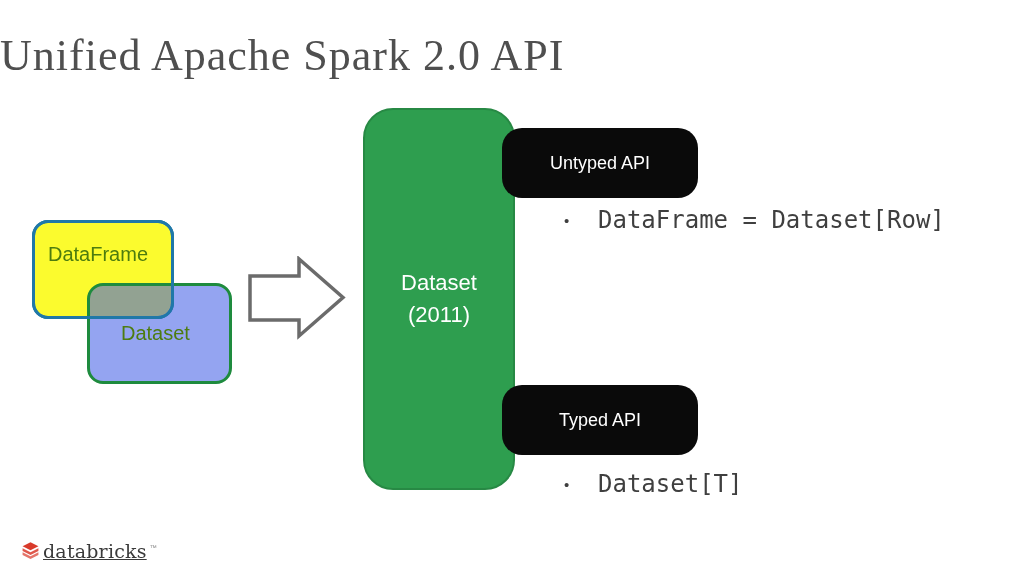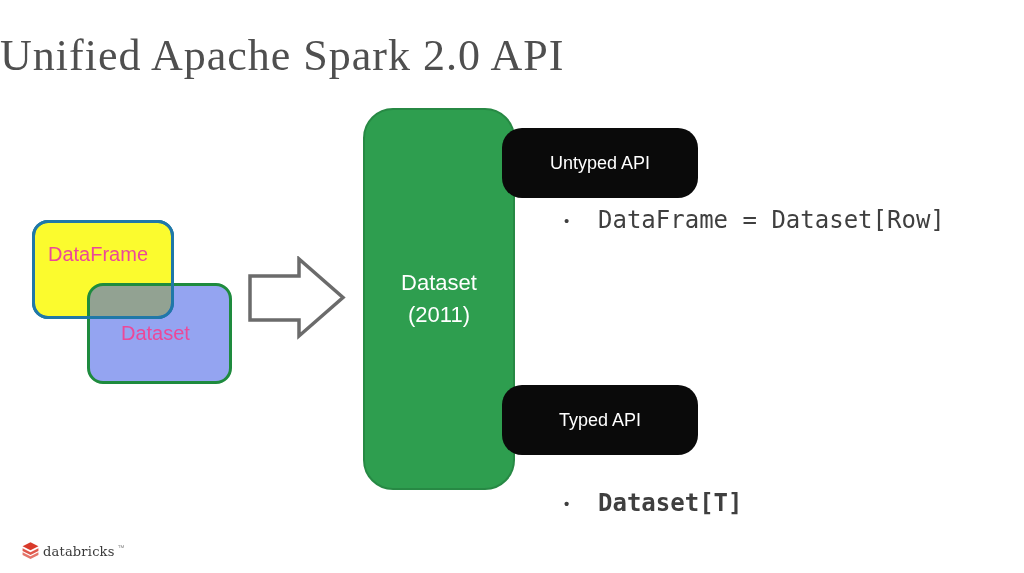--- a/index.html
+++ b/index.html
@@ -25,57 +25,57 @@
   }
   .blue-box{
     left:87px; top:283px; width:145px; height:101px; border-radius:16px;
     background:var(--blue_fill); border:3px solid var(--blue_border); z-index:3;
   }
   .yellow-outline{
     left:32px; top:220px; width:142px; height:99px; border-radius:16px;
     background:transparent; border:3px solid var(--yellow_border); z-index:4;
   }
   .shape-label{
-    position:absolute; z-index:5; font-size:20px; color:#ec4899; white-space:nowrap;
+    position:absolute; z-index:5; font-size:20px; color:#4d7c0f; white-space:nowrap;
   }
   .lbl-dataframe{left:48px; top:243px;}
   .lbl-dataset{left:121px; top:322px;}
   .arrow{position:absolute; left:248px; top:256px; z-index:1;}
   .green-box{
     left:363px; top:108px; width:152px; height:382px; border-radius:30px;
     background:var(--green_fill); border:2px solid var(--green_border); z-index:2;
     display:flex; flex-direction:column; align-items:center; justify-content:center;
     color:#ffffff; font-size:22px; line-height:1.45; text-align:center;
   }
   .badge{
     position:absolute; left:502px; width:196px; height:70px; border-radius:20px;
     background:var(--badge_black); z-index:6; display:flex; align-items:center;
     justify-content:center; color:#ffffff; font-size:18px; white-space:nowrap;
   }
   .badge-untyped{top:128px;}
   .badge-typed{top:385px;}
   .bullets{position:absolute; left:556px; z-index:2;}
   .bullets-untyped{top:203px;}
-  .bullets-typed{top:486px;font-weight:bold;}
+  .bullets-typed{top:467px;}
   .bullet-row{display:flex; align-items:center; height:34px;}
   .bullet-row::before{
     content:"\2022"; width:42px; box-sizing:border-box; padding-left:8px;
     font-size:15px; color:var(--code_gray);
   }
   .bullet-text{
     font-family:"DejaVu Sans Mono", monospace; font-size:24px;
     color:var(--code_gray); white-space:pre;
   }
   .brand{
     position:absolute; left:21px; top:541px; display:flex; align-items:flex-start;
     gap:3px; z-index:2;
   }
   .brand-word{
-    font-family:"DejaVu Serif", serif; font-size:13px; color:var(--brand_text);
-    letter-spacing:0.2px; line-height:21px;
+    font-family:"DejaVu Serif", serif; font-size:19px; color:var(--brand_text);
+    letter-spacing:0.2px; line-height:21px;text-decoration:underline;
   }
   .brand-tm{font-size:7px; color:#8a8a8a; line-height:10px; padding-top:2px;}
 </style>
 </head>
 <body>
 
 <div class="slide">
 
   <h1 class="title">Unified Apache Spark 2.0 API</h1>
 

